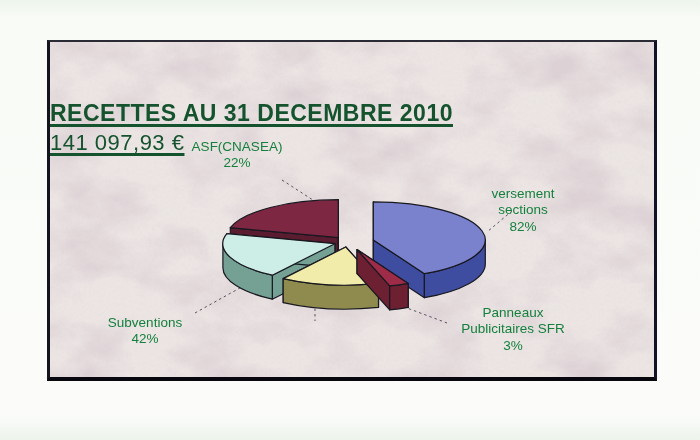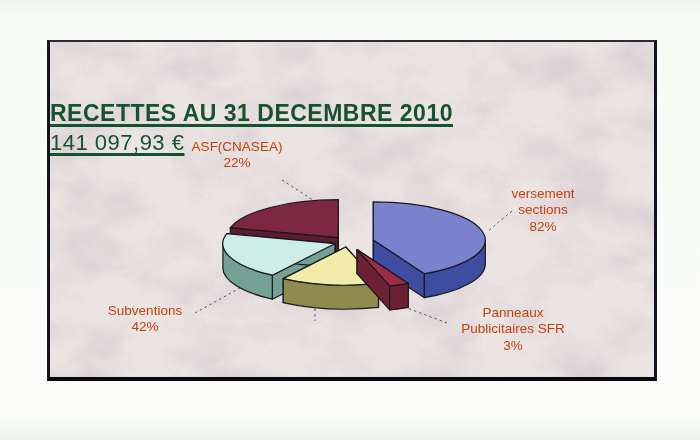--- a/index.html
+++ b/index.html
@@ -28,21 +28,21 @@
     font-size:23px;font-weight:bold;letter-spacing:0.5px;
     text-decoration:underline;text-decoration-thickness:2.5px;text-underline-offset:3px;
   }
   .title-total{
     font-size:22px;font-weight:normal;letter-spacing:0.5px;margin-top:3px;
     text-decoration:underline;text-decoration-thickness:2.5px;text-underline-offset:3px;
   }
   .chartlayer{position:absolute;left:0;top:0;width:610px;height:341px;z-index:2;}
   .callout{
     position:absolute;transform:translateX(-50%);
-    text-align:center;font-size:13.5px;line-height:1.22;color:#c2410c;z-index:4;
+    text-align:center;font-size:13.5px;line-height:1.22;color:#15803d;z-index:4;
     white-space:nowrap;
   }
 </style>
 </head>
 <body>
 
 <div class="panel">
 
   <svg class="marble" width="610" height="341" viewBox="0 0 610 341" preserveAspectRatio="none">
     <defs>
@@ -93,26 +93,26 @@
         <path d="M307.0,207.5 L339.7,243.9 L339.7,267.9 L307.0,231.5 Z" fill="#6e2033" stroke="#181820" stroke-width="1.2" stroke-linejoin="round"></path>
         <path d="M358.2,241.4 A112,38 0 0 1 339.7,243.9 L339.7,267.9 A112,38 0 0 0 358.2,265.4 Z" fill="#6e2033" stroke="#181820" stroke-width="1.2" stroke-linejoin="round"></path>
         <path d="M307.0,207.5 L358.2,241.4 A112,38 0 0 1 339.7,243.9 Z" fill="#9e2c49" stroke="#181820" stroke-width="1.2" stroke-linejoin="round"></path>
       </g>
   </svg>
 
   <div class="callout" style="left:187px;top:97px;">
     <div>ASF(CNASEA)</div>
     <div>22%</div>
   </div>
-  <div class="callout" style="left:493px;top:144px;">
+  <div class="callout" style="left:473px;top:144px;">
     <div>versement</div>
     <div>sections</div>
     <div>82%</div>
   </div>
-  <div class="callout" style="left:95px;top:261px;">
+  <div class="callout" style="left:95px;top:273px;">
     <div>Subventions</div>
     <div>42%</div>
   </div>
   <div class="callout" style="left:263px;top:280px;">
   </div>
   <div class="callout" style="left:463px;top:263px;">
     <div>Panneaux</div>
     <div>Publicitaires SFR</div>
     <div>3%</div>
   </div>

